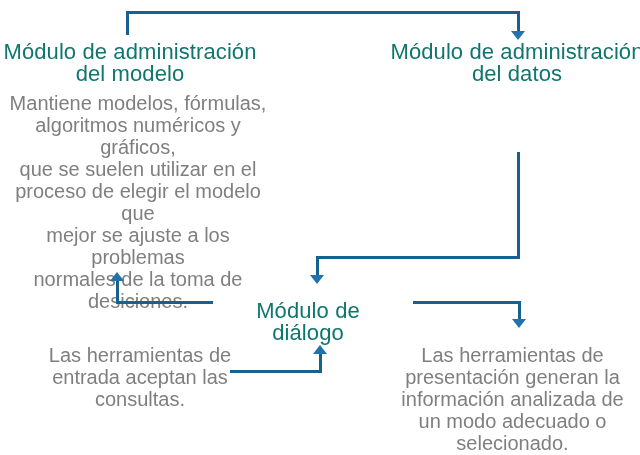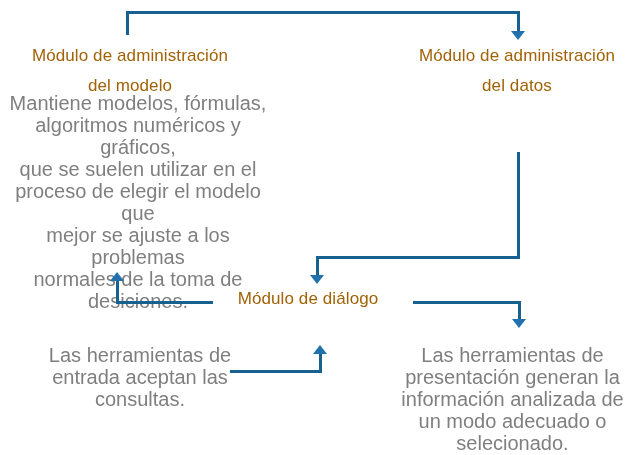--- a/index.html
+++ b/index.html
@@ -14,23 +14,23 @@
     height: 455px;
     background: #ffffff;
     overflow: hidden;
   }
   .txt {
     position: absolute;
     text-align: center;
     white-space: pre-line;
   }
   .title {
-    font-size: 17px;
-    line-height: 30px;
-    color: #a16207;
+    font-size: 22px;
+    line-height: 22px;
+    color: #0f766e;
     letter-spacing: 0.1px;
   }
   .desc {
     font-size: 20px;
     line-height: 22px;
     color: #7f7f7f;
   }
   .line {
     position: absolute;
     background: #16618f;
@@ -70,21 +70,21 @@
   <div class="txt title" style="left:388px; top:41px; width:258px;">Módulo de administración
 del datos</div>
 
   <div>
     <div class="line" style="left:517px; top:152px; width:3px; height:107px;"></div>
     <div class="line" style="left:316px; top:256px; width:204px; height:3px;"></div>
     <div class="line" style="left:316px; top:256px; width:3px; height:19px;"></div>
     <div class="arrow down" style="left:310px; top:275px;"></div>
   </div>
 
-  <div class="txt title" style="left:226px; top:284px; width:164px;">Módulo de diálogo</div>
+  <div class="txt title" style="left:226px; top:300px; width:164px;">Módulo de diálogo</div>
 
   <div>
     <div class="line" style="left:117px; top:301px; width:96px; height:3px;"></div>
     <div class="line" style="left:116px; top:281px; width:3px; height:23px;"></div>
     <div class="arrow up" style="left:110px; top:272px;"></div>
   </div>
 
   <div>
     <div class="line" style="left:413px; top:301px; width:108px; height:3px;"></div>
     <div class="line" style="left:518px; top:301px; width:3px; height:18px;"></div>

